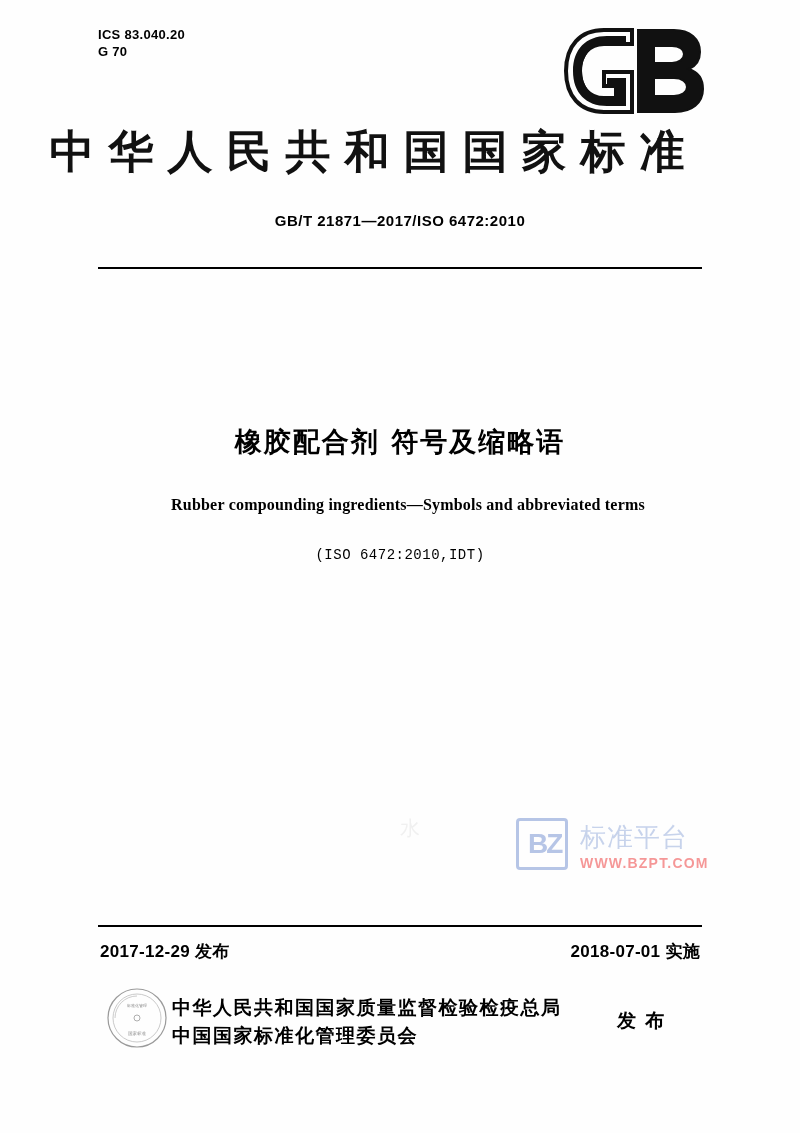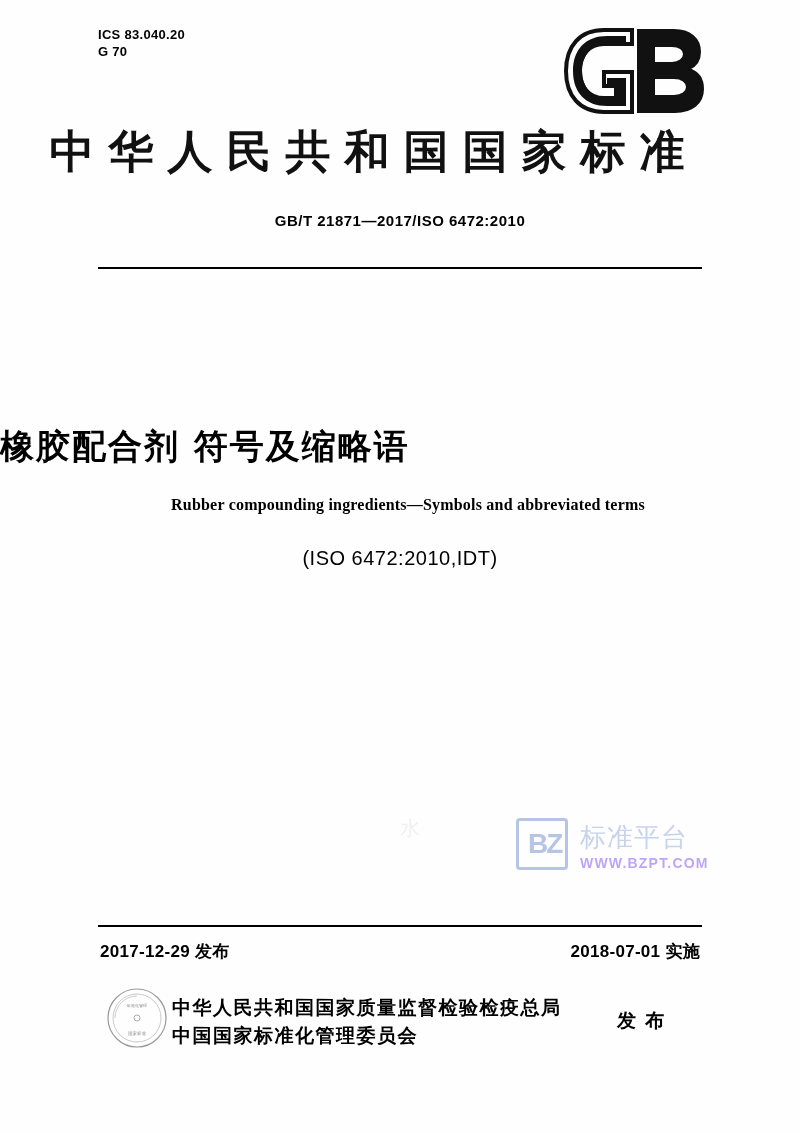--- a/index.html
+++ b/index.html
@@ -92,46 +92,46 @@
     height: 2px;
     background: #000;
   }
 
   
   .cn-title {
     position: absolute;
     left: 0;
     top: 424px;
     width: 800px;
-    text-align: left;
+    text-align: center;
     font-family: "DejaVu Sans", sans-serif;
     font-weight: bold;
-    font-size: 34px;
+    font-size: 27px;
     letter-spacing: 2px;
   }
   .en-title {
     position: absolute;
     left: 0;
     top: 496px;
     width: 800px;
     text-align: center;
     font-family: "Liberation Serif", serif;
     font-weight: bold;
     font-size: 16px;
     letter-spacing: 0.2px;
     margin-left: 8px;
   }
   .iso-line {
     position: absolute;
     left: 0;
     top: 547px;
     width: 800px;
     text-align: center;
-    font-family: Liberation Sans, sans-serif;
-    font-size: 20px;
+    font-family: Liberation Mono, monospace;
+    font-size: 14px;
     letter-spacing: 0.5px;
   }
 
   
   .watermark {
     position: absolute;
     left: 516px;
     top: 818px;
     width: 240px;
     height: 72px;
@@ -165,21 +165,21 @@
     color: #9bb0dd;
     letter-spacing: 1px;
   }
   .wm-url {
     position: absolute;
     left: 64px;
     top: 37px;
     font-family: "Liberation Sans", sans-serif;
     font-weight: bold;
     font-size: 14px;
-    color: #8b5cf6;
+    color: #ef4444;
     letter-spacing: 1.2px;
   }
   .wm-faint {
     position: absolute;
     left: 400px;
     top: 815px;
     font-family: "DejaVu Sans", sans-serif;
     font-size: 20px;
     color: #f0f0f0;
   }

